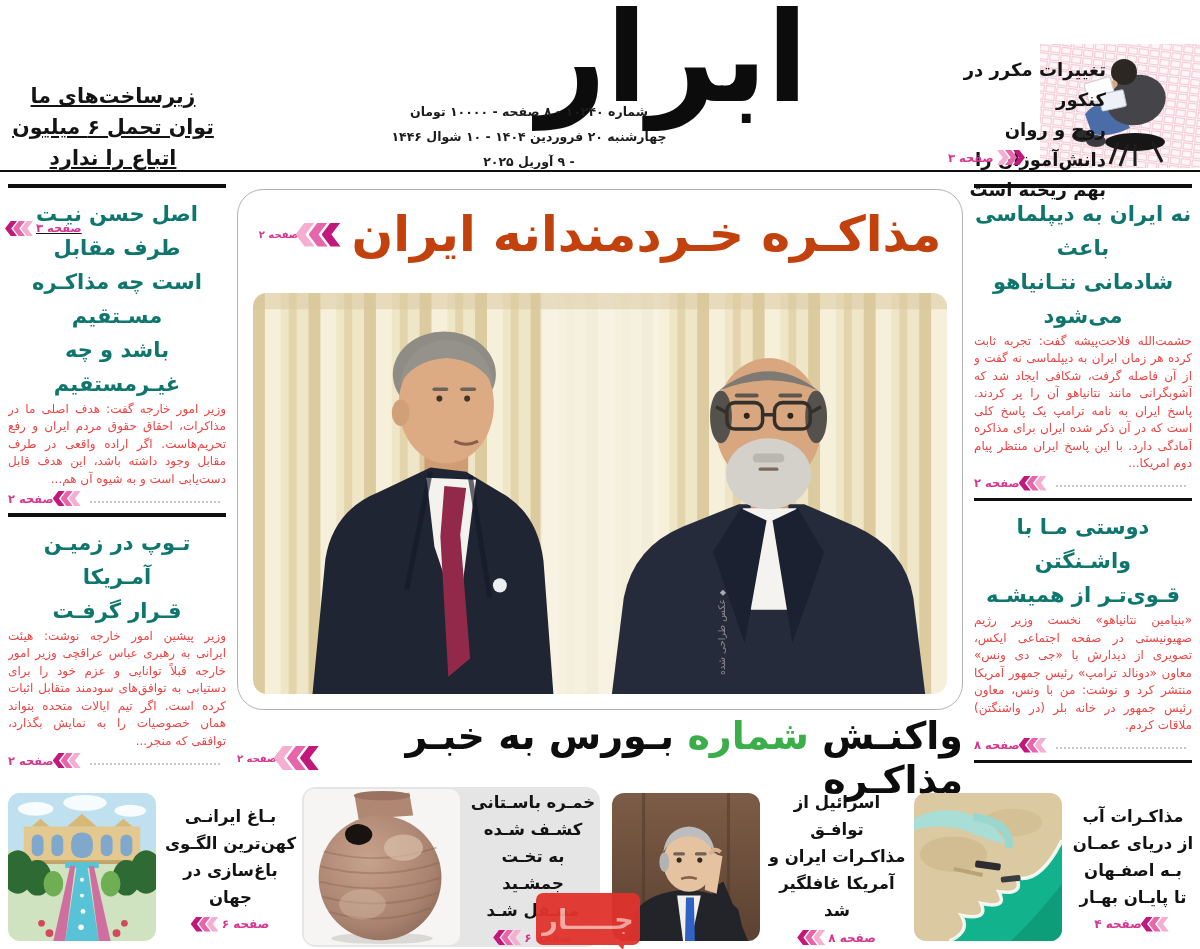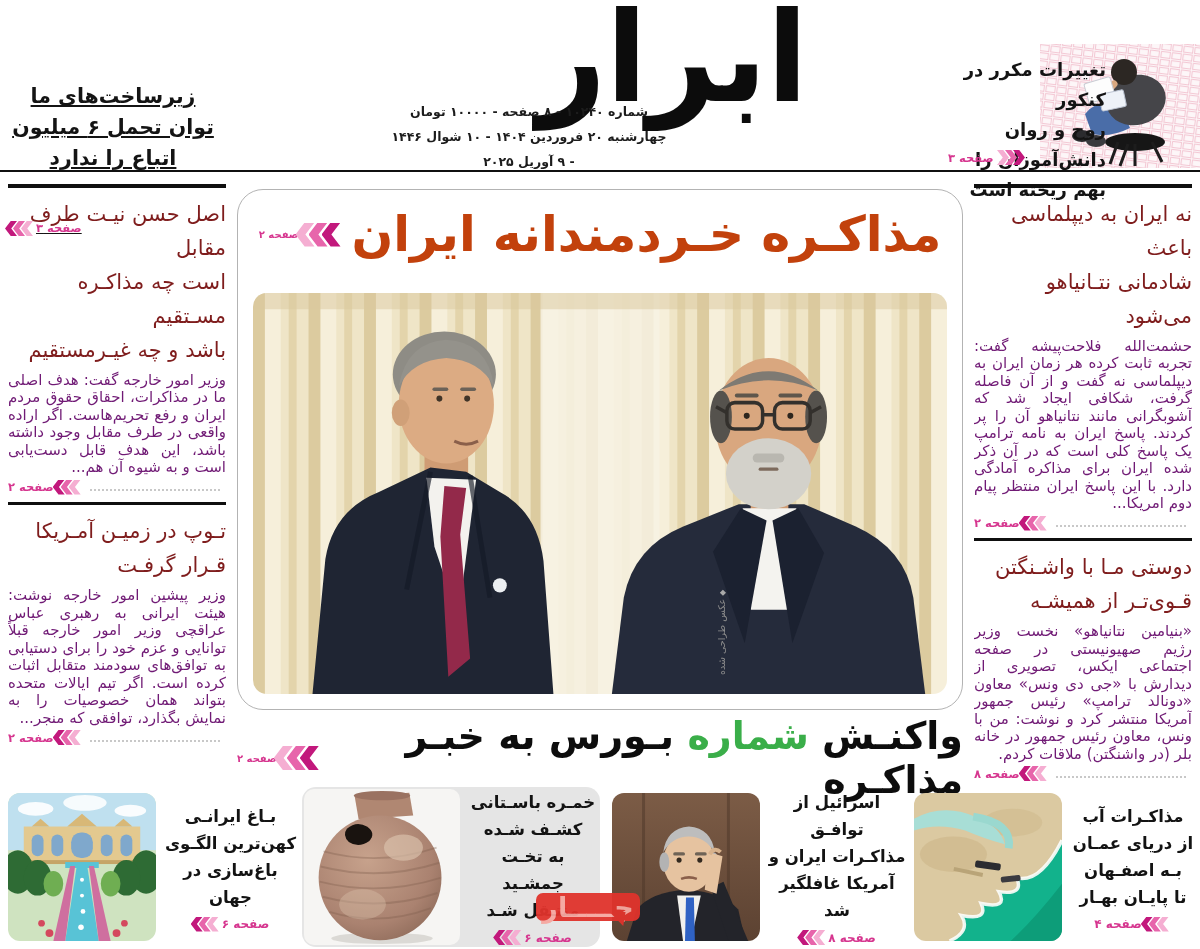--- a/index.html
+++ b/index.html
@@ -31,22 +31,22 @@
     font-size:12.5px; font-weight:bold; line-height:25px; color:#1c1c1c; direction:rtl; }
   #top-right-photo { position:absolute; left:1040px; top:44px; width:160px; height:124px; overflow:hidden; }
   #top-right-text { position:absolute; left:938px; top:55px; width:168px; text-align:right;
     font-size:18px; font-weight:bold; line-height:30px; white-space:pre-line; }
   #top-right-marker { position:absolute; left:948px; top:150px; }
   #header-rule { position:absolute; left:0; top:170px; width:1200px; height:2px; background:#101010; }
   
   .col { position:absolute; top:179px; width:218px; height:603px; overflow:hidden; }
   #col-left { left:8px; } #col-right { left:974px; }
   .rule { height:3.5px; background:#0f0f0f; margin:5px 0 9px; }
-  .art h3 { font-size:21px; font-weight:normal; line-height:34px; white-space:pre-line; color:#7f1d1d; }
-  .art .body { margin-top:5px; font-size:15px; line-height:17.5px; text-align:justify; color:#701a75; }
+  .art h3 { font-size:21px; font-weight:bold; line-height:34px; text-align:center; white-space:pre-line; color:#0f766e; }
+  .art .body { font-size:12px; line-height:17.5px; text-align:justify; color:#ef4444; }
   .art .marker { margin:3px 0 7px; }
   
   #lead-box { position:absolute; left:237px; top:189px; width:726px; height:521px;
     border:1.5px solid #b3b3b3; border-radius:26px; background:#fff; }
   #lead-head-row { display:flex; direction:rtl; justify-content:center; align-items:center; gap:8px; margin-top:16px; }
   #lead-headline { font-size:49px; font-weight:bold; color:#c2410c; }
   #lead-marker { display:flex; direction:ltr; align-items:center; }
   #lead-marker .pg { font-size:10px; }
   #lead-photo { position:absolute; left:15px; right:15px; top:103px; bottom:15px;
     border-radius:14px; overflow:hidden; }
@@ -68,21 +68,21 @@
   #bblock-3 { left:612px; width:294px; }
   #bblock-4 { left:914px; width:282px; }
   .bblock .txt { flex:1; text-align:center; }
   .bblock h4 { font-size:16.5px; font-weight:bold; line-height:27px; white-space:pre-line; color:#131313; }
   .bblock .marker { justify-content:center; margin-top:6px; }
   .bblock .pg { font-size:12px; }
   .bimg { flex:0 0 auto; width:148px; height:148px; border-radius:12px; overflow:hidden; }
   #bblock-2 .bimg { width:156px; height:156px; border-radius:10px; }
   .bimg svg { width:100%; height:100%; display:block; }
   
-  #watermark { position:absolute; left:536px; top:893px; width:104px; height:28px; z-index:6;
+  #watermark { position:absolute; left:536px; top:893px; width:104px; height:52px; z-index:6;
     background:#e0332c; border-radius:7px; display:flex; align-items:center; justify-content:center;
     color:#f6a7a0; font-size:27px; font-weight:bold; opacity:.95; }
   #watermark:after { content:""; position:absolute; right:10px; bottom:-13px; width:0; height:0;
     border:8px solid transparent; border-top:14px solid #e0332c; transform:skewX(22deg); }
 </style>
 </head>
 <body>
 
 <div class="page">
 

